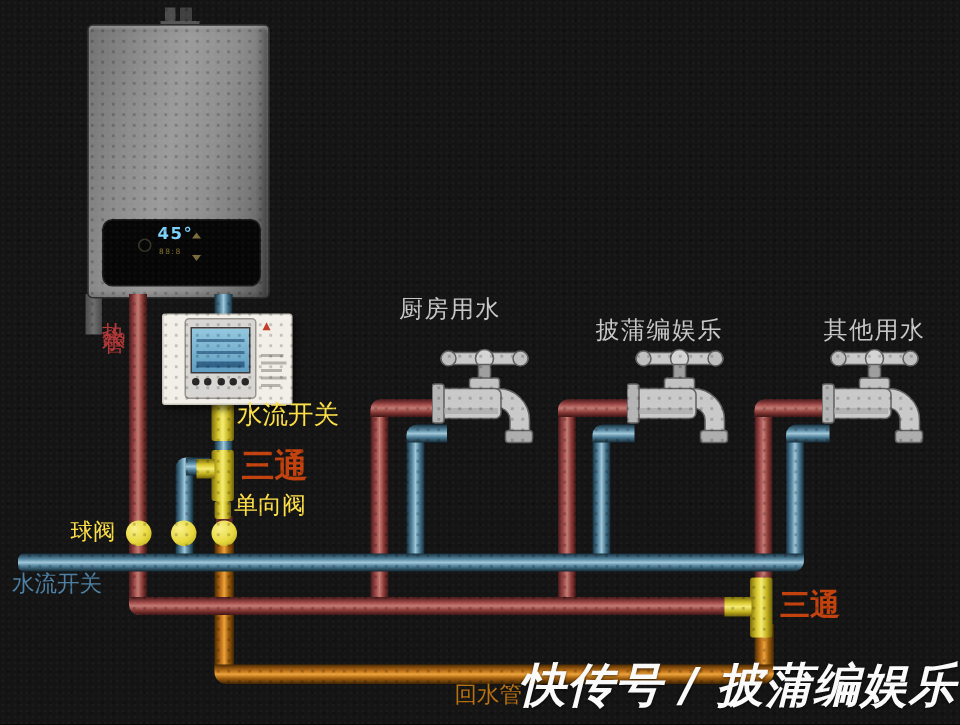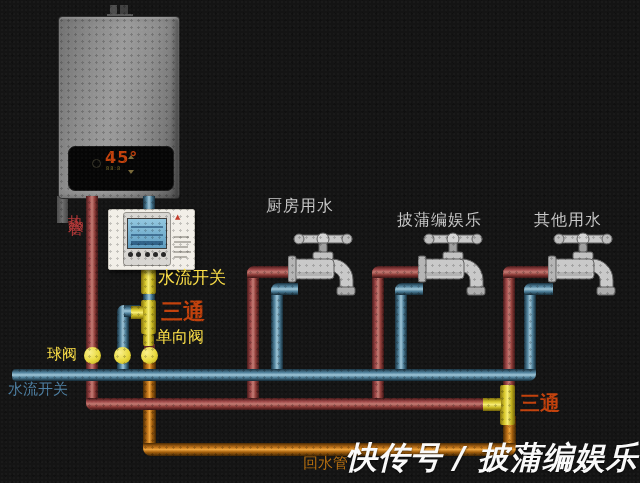--- a/index.html
+++ b/index.html
@@ -32,21 +32,21 @@
   .lbl-cold{color:#4e80a4;font-size:15px;}
   .lbl-return{color:#b9700f;font-size:15px;}
   .lbl-faucet{color:#c8c8c8;font-size:16px;letter-spacing:1px;}
   .watermark{color:#fafafa;font-size:31px;font-weight:600;letter-spacing:1px;
              text-shadow:0 1px 2px rgba(0,0,0,.6);font-style:italic;}
   
   .heater-body{background:linear-gradient(100deg,#717171,#8c8c8c 25%,#9b9b9b 45%,#8f8f8f 65%,#7a7a7a 82%,#585858 100%);
                border:1px solid #2c2c2c;border-radius:4px;
                box-shadow:inset 0 2px 2px rgba(255,255,255,.25), inset -4px 0 6px rgba(0,0,0,.35);}
   .heater-panel{background:#060606;border-radius:7px;border:1px solid #1d1d1d;}
-  .disp-temp{color:#c2410c;font-size:16px;font-weight:bold;letter-spacing:1px;}
+  .disp-temp{color:#7dd3fc;font-size:11px;font-weight:bold;letter-spacing:1px;}
   .disp-sub{color:#b09a3e;font-size:5px;opacity:.75;letter-spacing:1px;}
   .tri-up{width:0;height:0;border-left:3px solid transparent;border-right:3px solid transparent;
           border-bottom:4px solid #7a6a3a;}
   .tri-down{width:0;height:0;border-left:3px solid transparent;border-right:3px solid transparent;
             border-top:4px solid #7a6a3a;}
   .disp-ring{width:7px;height:7px;border:1px solid #3a372a;border-radius:50%;}
   
   .ctrl-box{background:#f2efe8;border:1px solid #c9c6bd;border-radius:2px;
             box-shadow:2px 3px 4px rgba(0,0,0,.55);}
   .ctrl-unit{background:#d8d6d2;border:1px solid #97948e;border-radius:3px;}
@@ -166,16 +166,16 @@
   <div class="lbl lbl-hot" style="left:67px;top:202px">热水管</div>
   <div class="lbl yellow" style="left:158px;top:269px;font-size:17px">水流开关</div>
   <div class="lbl lbl-tee" style="left:161px;top:300px;font-size:22px">三通</div>
   <div class="lbl yellow" style="left:156px;top:329px;font-size:16px">单向阀</div>
   <div class="lbl yellow" style="left:47px;top:347px;font-size:15px">球阀</div>
   <div class="lbl lbl-cold" style="left:8px;top:382px">水流开关</div>
   <div class="lbl lbl-return" style="left:303px;top:456px">回水管</div>
   <div class="lbl lbl-tee" style="left:520px;top:393px;font-size:20px">三通</div>
   <div class="lbl lbl-faucet" style="left:266px;top:198px">厨房用水</div>
   <div class="lbl lbl-faucet" style="left:397px;top:212px">披蒲编娱乐</div>
-  <div class="lbl lbl-faucet" style="left:534px;top:212px">其他用水</div>
+  <div class="lbl lbl-faucet" style="left:549px;top:212px">其他用水</div>
 
   <div class="lbl watermark" style="left:346px;top:441px;z-index:60">快传号 / 披蒲编娱乐</div>
 </div>
 
 </body></html>

